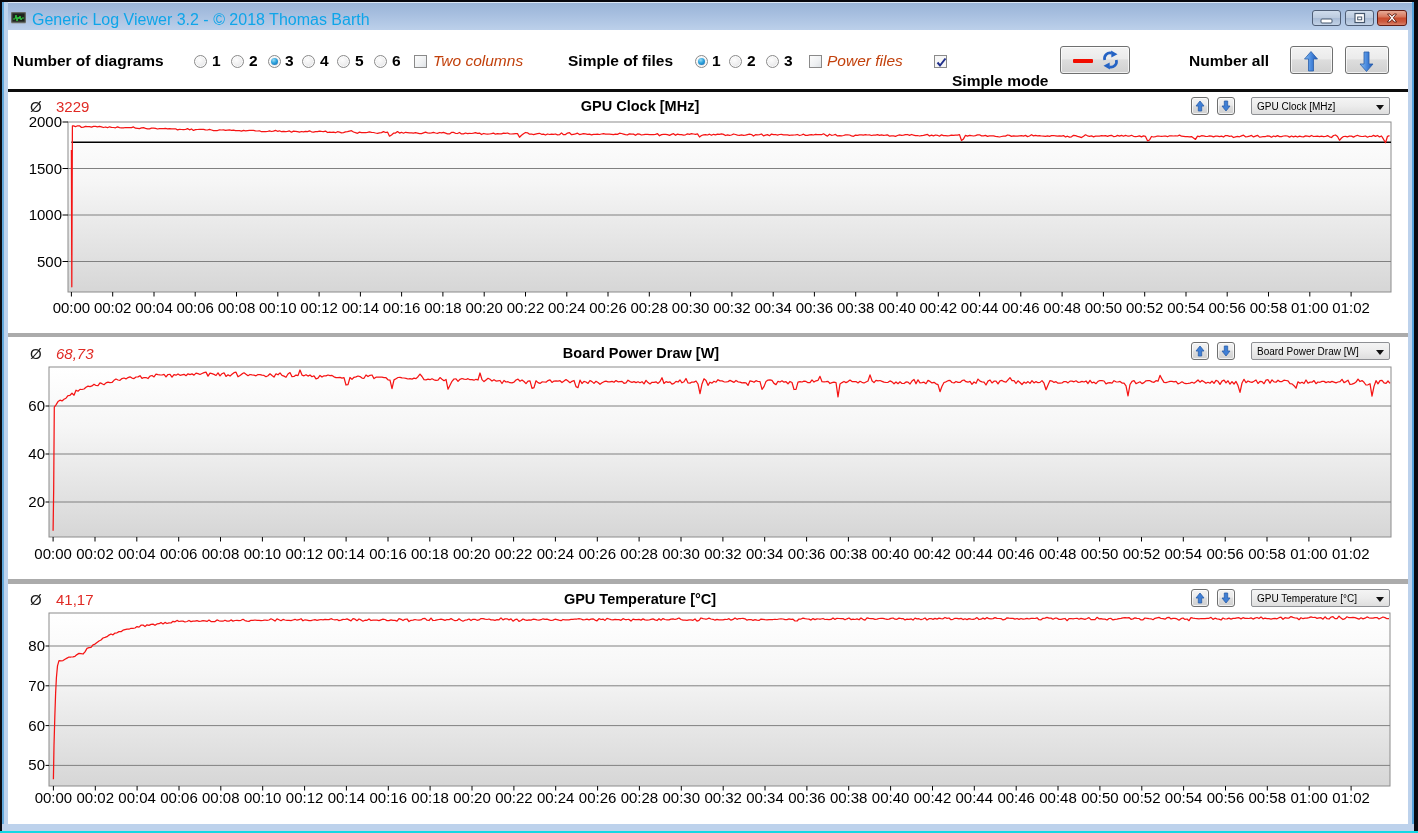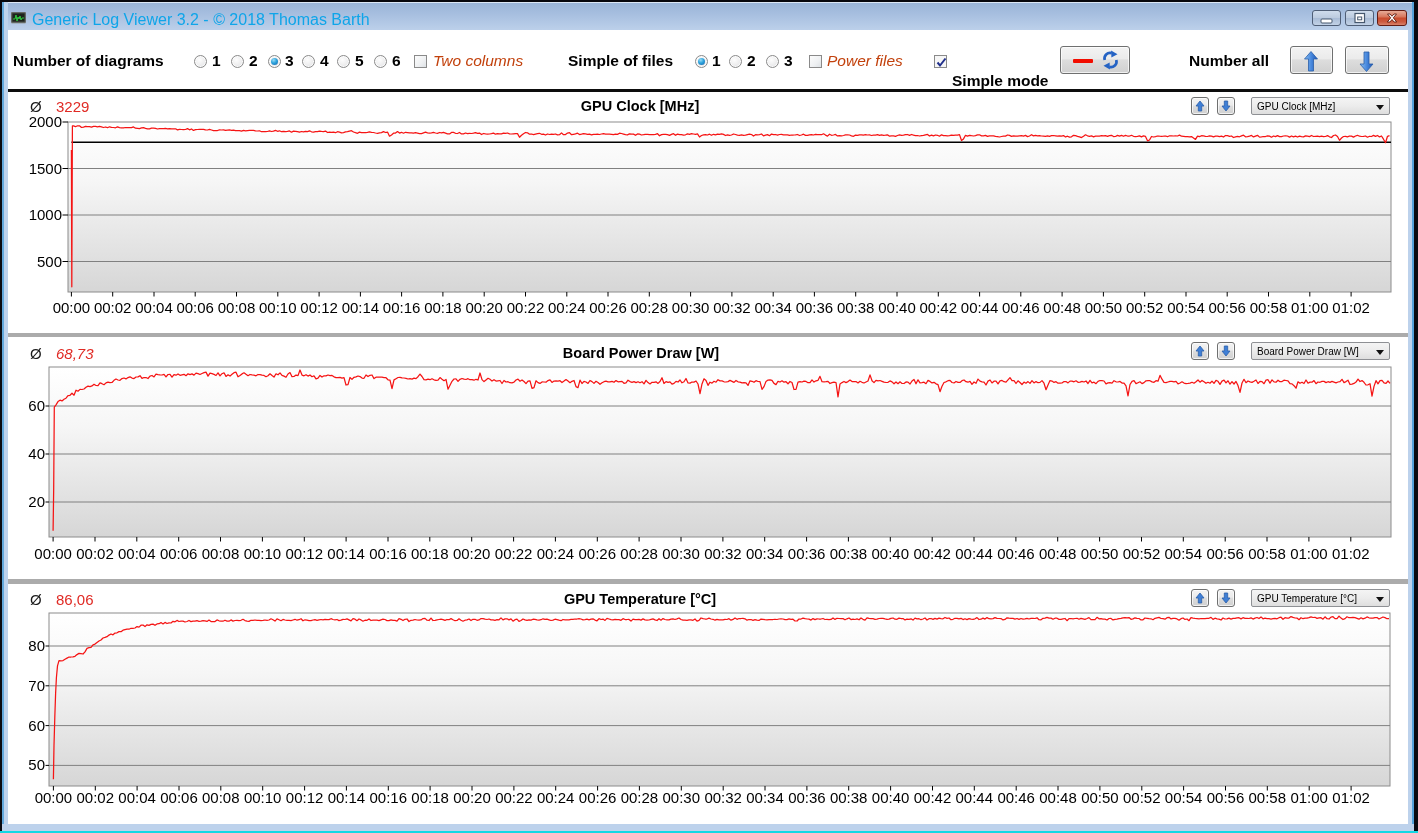--- a/index.html
+++ b/index.html
@@ -425,21 +425,21 @@
 <text x="1099.9" y="218.5" text-anchor="middle" class="ax">00:50</text>
 <text x="1141.8" y="218.5" text-anchor="middle" class="ax">00:52</text>
 <text x="1183.6" y="218.5" text-anchor="middle" class="ax">00:54</text>
 <text x="1225.5" y="218.5" text-anchor="middle" class="ax">00:56</text>
 <text x="1267.3" y="218.5" text-anchor="middle" class="ax">00:58</text>
 <text x="1309.2" y="218.5" text-anchor="middle" class="ax">01:00</text>
 <text x="1351.1" y="218.5" text-anchor="middle" class="ax">01:02</text>
     <polyline class="series" points="53.4,195.3 54.0,161.5 54.8,133.6 55.6,109.8 56.4,93.8 57.5,81.9 59.0,76.7 61.0,76.9 63.0,76.6 65.0,75.2 67.0,74.1 69.0,73.0 71.0,73.0 73.0,72.8 75.0,72.3 77.0,70.6 79.0,69.4 81.0,69.6 83.0,70.0 85.0,67.9 87.0,64.4 89.0,63.7 91.0,63.4 93.0,60.8 95.0,60.1 97.0,58.4 99.0,57.0 101.0,56.0 103.0,54.0 105.0,53.4 107.0,52.7 109.0,51.1 111.0,50.0 113.0,50.8 115.0,49.1 117.0,48.8 119.0,47.6 121.0,47.7 123.0,46.2 125.0,45.6 127.0,45.2 129.0,45.2 131.0,44.3 133.0,44.3 135.0,44.0 137.0,42.6 139.0,43.1 141.0,41.2 143.0,41.1 145.0,42.6 147.0,40.8 149.0,41.4 151.0,40.4 153.0,40.1 155.0,41.3 157.0,39.9 159.0,39.7 161.0,38.6 163.0,39.9 165.0,38.4 167.0,39.5 169.0,38.8 171.0,39.0 173.0,37.3 175.0,37.8 177.0,36.4 179.0,37.5 181.0,37.2 183.0,37.1 185.0,38.0 187.0,37.5 189.0,36.5 191.0,37.6 193.0,37.1 195.0,37.2 197.0,36.7 199.0,37.3 201.0,37.1 203.0,36.7 205.0,36.8 207.0,37.4 209.0,36.1 211.0,37.6 213.0,37.5 215.0,37.5 217.0,35.9 219.0,36.8 221.0,37.2 223.0,37.2 225.0,36.2 227.0,37.1 229.0,37.2 231.0,35.9 233.0,37.1 235.0,36.5 237.0,36.3 239.0,36.6 241.0,36.3 243.0,35.3 245.0,36.6 247.0,37.1 249.0,37.4 251.0,36.3 253.0,36.4 255.0,36.0 257.0,36.4 259.0,36.4 261.0,36.6 263.0,36.4 265.0,36.0 267.0,36.3 269.0,36.0 271.0,34.8 273.0,35.7 275.0,37.1 277.0,34.9 279.0,35.8 281.0,36.7 283.0,35.4 285.0,36.0 287.0,36.4 289.0,36.4 291.0,36.7 293.0,36.0 295.0,35.3 297.0,36.2 299.0,35.7 301.0,34.7 303.0,36.8 305.0,35.8 307.0,36.2 309.0,36.7 311.0,36.7 313.0,36.0 315.0,35.7 317.0,36.3 319.0,35.9 321.0,35.5 323.0,35.8 325.0,35.4 327.0,35.6 329.0,35.6 331.0,34.7 333.0,35.5 335.0,35.9 337.0,35.5 339.0,36.6 341.0,36.2 343.0,35.4 345.0,35.5 347.0,34.9 349.0,35.9 351.0,36.9 353.0,34.6 355.0,35.2 357.0,36.7 359.0,35.0 361.0,35.9 363.0,37.2 365.0,36.2 367.0,36.3 369.0,34.9 371.0,36.5 373.0,36.1 375.0,36.1 377.0,36.2 379.0,36.6 381.0,35.8 383.0,35.2 385.0,35.5 387.0,36.6 389.0,36.7 391.0,35.9 393.0,36.4 395.0,36.4 397.0,37.1 399.0,34.6 401.0,35.3 403.0,36.6 405.0,35.3 407.0,35.0 409.0,37.5 411.0,36.3 413.0,36.2 415.0,35.5 417.0,36.0 419.0,36.1 421.0,35.9 423.0,34.6 425.0,34.4 427.0,36.2 429.0,36.5 431.0,34.1 433.0,36.5 435.0,36.3 437.0,35.8 439.0,35.5 441.0,35.2 443.0,35.6 445.0,36.4 447.0,35.5 449.0,35.7 451.0,34.6 453.0,35.8 455.0,36.7 457.0,36.5 459.0,34.8 461.0,36.2 463.0,37.2 465.0,36.2 467.0,35.8 469.0,35.0 471.0,36.5 473.0,35.3 475.0,35.3 477.0,36.3 479.0,35.9 481.0,34.6 483.0,34.6 485.0,35.2 487.0,35.5 489.0,35.0 491.0,35.9 493.0,35.8 495.0,36.3 497.0,35.7 499.0,35.8 501.0,33.9 503.0,35.9 505.0,34.9 507.0,34.8 509.0,35.9 511.0,34.9 513.0,37.2 515.0,35.7 517.0,35.1 519.0,37.3 521.0,36.5 523.0,35.0 525.0,35.9 527.0,36.4 529.0,35.9 531.0,36.1 533.0,35.2 535.0,35.4 537.0,35.9 539.0,36.1 541.0,35.7 543.0,34.8 545.0,35.4 547.0,35.2 549.0,35.8 551.0,36.5 553.0,36.1 555.0,35.2 557.0,35.6 559.0,36.2 561.0,36.7 563.0,35.5 565.0,35.8 567.0,35.9 569.0,35.8 571.0,35.4 573.0,35.4 575.0,35.0 577.0,35.0 579.0,34.7 581.0,35.0 583.0,35.8 585.0,35.6 587.0,35.2 589.0,35.8 591.0,35.2 593.0,34.8 595.0,36.1 597.0,36.8 599.0,34.7 601.0,35.5 603.0,35.1 605.0,36.4 607.0,34.4 609.0,35.0 611.0,35.6 613.0,35.8 615.0,35.4 617.0,35.6 619.0,35.7 621.0,36.3 623.0,34.7 625.0,35.5 627.0,35.5 629.0,35.4 631.0,37.1 633.0,35.1 635.0,35.7 637.0,35.7 639.0,35.4 641.0,36.1 643.0,34.9 645.0,35.9 647.0,36.1 649.0,36.0 651.0,35.4 653.0,34.9 655.0,35.9 657.0,36.5 659.0,34.7 661.0,36.2 663.0,34.6 665.0,35.5 667.0,35.9 669.0,35.9 671.0,35.1 673.0,34.8 675.0,35.5 677.0,34.8 679.0,34.0 681.0,35.5 683.0,36.2 685.0,36.1 687.0,36.3 689.0,35.8 691.0,35.9 693.0,36.3 695.0,35.0 697.0,37.1 699.0,36.3 701.0,34.0 703.0,34.7 705.0,35.0 707.0,35.0 709.0,34.2 711.0,35.0 713.0,35.3 715.0,36.2 717.0,35.4 719.0,35.8 721.0,35.8 723.0,35.8 725.0,35.3 727.0,35.5 729.0,34.7 731.0,36.2 733.0,35.4 735.0,34.0 737.0,35.3 739.0,34.5 741.0,34.5 743.0,34.4 745.0,34.8 747.0,36.2 749.0,35.5 751.0,35.5 753.0,36.3 755.0,35.6 757.0,36.1 759.0,36.4 761.0,35.1 763.0,35.3 765.0,35.7 767.0,35.9 769.0,35.6 771.0,35.5 773.0,35.5 775.0,35.3 777.0,35.5 779.0,35.0 781.0,34.9 783.0,35.0 785.0,35.7 787.0,35.6 789.0,34.9 791.0,35.3 793.0,35.2 795.0,36.9 797.0,37.0 799.0,35.0 801.0,35.0 803.0,34.2 805.0,34.7 807.0,35.0 809.0,35.1 811.0,36.1 813.0,34.6 815.0,35.6 817.0,34.8 819.0,35.0 821.0,35.0 823.0,34.5 825.0,35.5 827.0,35.4 829.0,35.7 831.0,35.4 833.0,34.0 835.0,35.4 837.0,34.3 839.0,34.5 841.0,34.6 843.0,34.6 845.0,35.8 847.0,34.8 849.0,34.0 851.0,35.6 853.0,35.1 855.0,35.5 857.0,34.9 859.0,35.8 861.0,34.0 863.0,35.3 865.0,36.1 867.0,33.8 869.0,34.4 871.0,34.7 873.0,34.7 875.0,35.3 877.0,35.2 879.0,34.5 881.0,34.4 883.0,34.4 885.0,34.9 887.0,35.3 889.0,35.1 891.0,34.3 893.0,34.0 895.0,35.2 897.0,35.3 899.0,34.1 901.0,34.5 903.0,34.5 905.0,35.9 907.0,35.2 909.0,35.3 911.0,34.8 913.0,36.1 915.0,34.1 917.0,34.8 919.0,34.7 921.0,35.7 923.0,35.0 925.0,34.0 927.0,36.0 929.0,34.7 931.0,34.5 933.0,35.4 935.0,34.4 937.0,35.1 939.0,34.1 941.0,34.6 943.0,34.8 945.0,33.5 947.0,34.3 949.0,34.0 951.0,35.7 953.0,35.3 955.0,34.3 957.0,34.3 959.0,34.9 961.0,34.3 963.0,35.6 965.0,34.7 967.0,35.6 969.0,34.6 971.0,35.2 973.0,35.3 975.0,34.8 977.0,33.6 979.0,35.5 981.0,35.2 983.0,34.1 985.0,35.1 987.0,33.6 989.0,34.7 991.0,34.8 993.0,34.6 995.0,33.6 997.0,34.4 999.0,34.5 1001.0,34.6 1003.0,35.9 1005.0,35.4 1007.0,33.8 1009.0,34.2 1011.0,34.4 1013.0,34.3 1015.0,35.1 1017.0,34.5 1019.0,35.4 1021.0,34.5 1023.0,35.2 1025.0,34.9 1027.0,34.4 1029.0,35.0 1031.0,34.3 1033.0,34.4 1035.0,34.5 1037.0,33.8 1039.0,35.7 1041.0,35.8 1043.0,34.3 1045.0,34.1 1047.0,33.4 1049.0,34.2 1051.0,34.1 1053.0,35.3 1055.0,34.2 1057.0,34.2 1059.0,35.4 1061.0,35.3 1063.0,34.8 1065.0,34.5 1067.0,36.7 1069.0,34.6 1071.0,34.5 1073.0,34.8 1075.0,34.5 1077.0,34.3 1079.0,35.3 1081.0,34.4 1083.0,34.8 1085.0,35.3 1087.0,34.5 1089.0,33.6 1091.0,35.6 1093.0,35.7 1095.0,35.7 1097.0,33.3 1099.0,34.8 1101.0,34.6 1103.0,35.1 1105.0,35.2 1107.0,36.0 1109.0,34.5 1111.0,34.4 1113.0,35.9 1115.0,35.3 1117.0,35.1 1119.0,34.6 1121.0,34.4 1123.0,33.8 1125.0,33.6 1127.0,33.8 1129.0,33.6 1131.0,35.3 1133.0,34.9 1135.0,33.8 1137.0,34.3 1139.0,34.5 1141.0,35.9 1143.0,35.8 1145.0,34.0 1147.0,34.3 1149.0,34.7 1151.0,34.8 1153.0,35.7 1155.0,34.3 1157.0,33.8 1159.0,33.4 1161.0,34.5 1163.0,34.6 1165.0,35.2 1167.0,33.7 1169.0,33.3 1171.0,34.9 1173.0,34.3 1175.0,34.4 1177.0,34.9 1179.0,36.2 1181.0,34.7 1183.0,34.0 1185.0,35.4 1187.0,35.0 1189.0,36.7 1191.0,33.6 1193.0,34.1 1195.0,34.4 1197.0,34.6 1199.0,34.9 1201.0,34.5 1203.0,34.6 1205.0,34.6 1207.0,34.4 1209.0,34.3 1211.0,33.4 1213.0,35.4 1215.0,34.2 1217.0,34.8 1219.0,35.2 1221.0,36.0 1223.0,34.0 1225.0,35.0 1227.0,34.9 1229.0,34.1 1231.0,35.1 1233.0,34.3 1235.0,34.4 1237.0,33.8 1239.0,33.7 1241.0,34.9 1243.0,33.7 1245.0,34.4 1247.0,34.3 1249.0,34.5 1251.0,33.8 1253.0,35.1 1255.0,34.1 1257.0,33.5 1259.0,34.5 1261.0,32.9 1263.0,34.8 1265.0,34.2 1267.0,34.6 1269.0,34.7 1271.0,35.1 1273.0,34.7 1275.0,34.3 1277.0,34.8 1279.0,33.7 1281.0,33.2 1283.0,35.3 1285.0,33.7 1287.0,34.1 1289.0,34.1 1291.0,32.6 1293.0,33.4 1295.0,34.0 1297.0,34.1 1299.0,35.7 1301.0,33.7 1303.0,34.7 1305.0,34.1 1307.0,34.2 1309.0,33.6 1311.0,32.8 1313.0,33.5 1315.0,33.3 1317.0,34.4 1319.0,33.9 1321.0,33.7 1323.0,35.2 1325.0,32.8 1327.0,34.7 1329.0,35.0 1331.0,33.1 1333.0,32.7 1335.0,34.6 1337.0,34.6 1339.0,32.1 1341.0,34.1 1343.0,35.5 1345.0,34.6 1347.0,32.8 1349.0,33.7 1351.0,33.6 1353.0,33.3 1355.0,33.7 1357.0,34.4 1359.0,35.2 1361.0,33.8 1363.0,34.9 1365.0,34.2 1367.0,32.9 1369.0,33.8 1371.0,34.1 1373.0,34.1 1375.0,33.6 1377.0,33.5 1379.0,35.0 1381.0,34.0 1383.0,33.0 1385.0,33.6 1387.0,34.7 1389.0,34.6"></polyline>
   </svg>
   <div class="avg" style="left:30px;top:591px;">Ø</div>
-  <div class="avgv" style="left:56px;top:591px;">86,06</div>
+  <div class="avgv" style="left:56px;top:591px;">41,17</div>
   <div class="ctitle" style="left:640px;top:591px;">GPU Temperature [°C]</div>
   <div class="btn" style="left:1191px;top:589px;width:18px;height:18px;">
       <svg width="16" height="16" viewBox="0 0 16 16">
         <path d="M8 3 L12 8 L9.7 8 L9.7 13 L6.3 13 L6.3 8 L4 8 Z" fill="#3f7fd6" stroke="#2a5ea8" stroke-width="0.8"></path>
       </svg>
     </div>
   <div class="btn" style="left:1217px;top:589px;width:18px;height:18px;">
       <svg width="16" height="16" viewBox="0 0 16 16">
         <path d="M8 13 L4 8 L6.3 8 L6.3 3 L9.7 3 L9.7 8 L12 8 Z" fill="#3f7fd6" stroke="#2a5ea8" stroke-width="0.8"></path>
       </svg>

